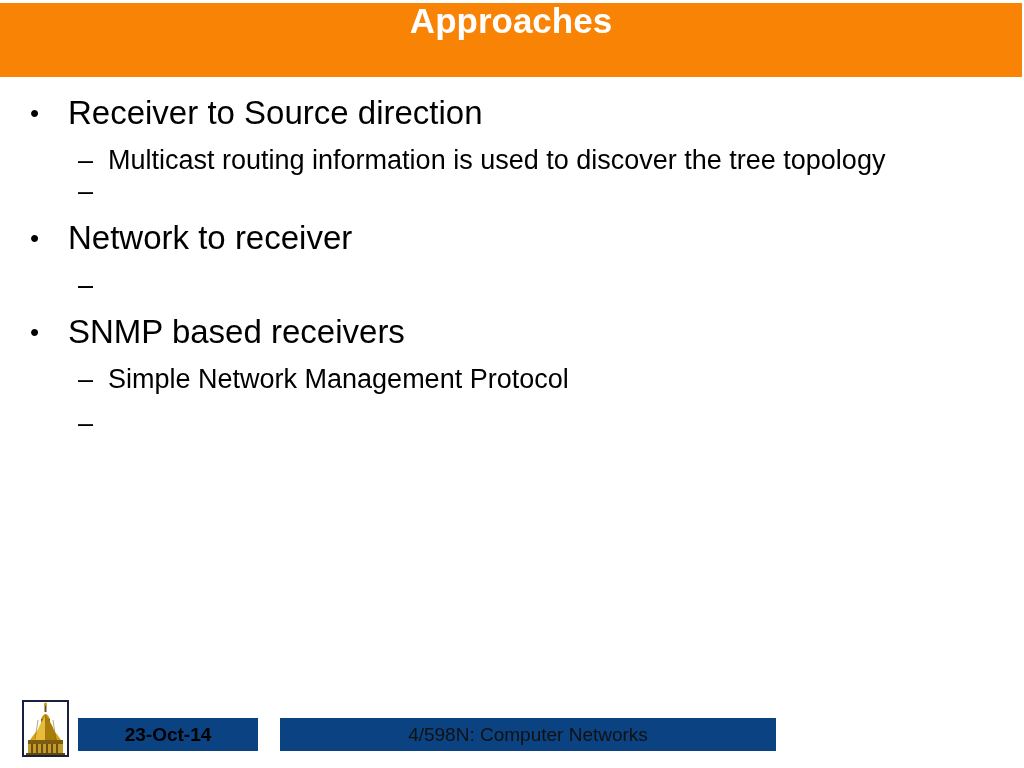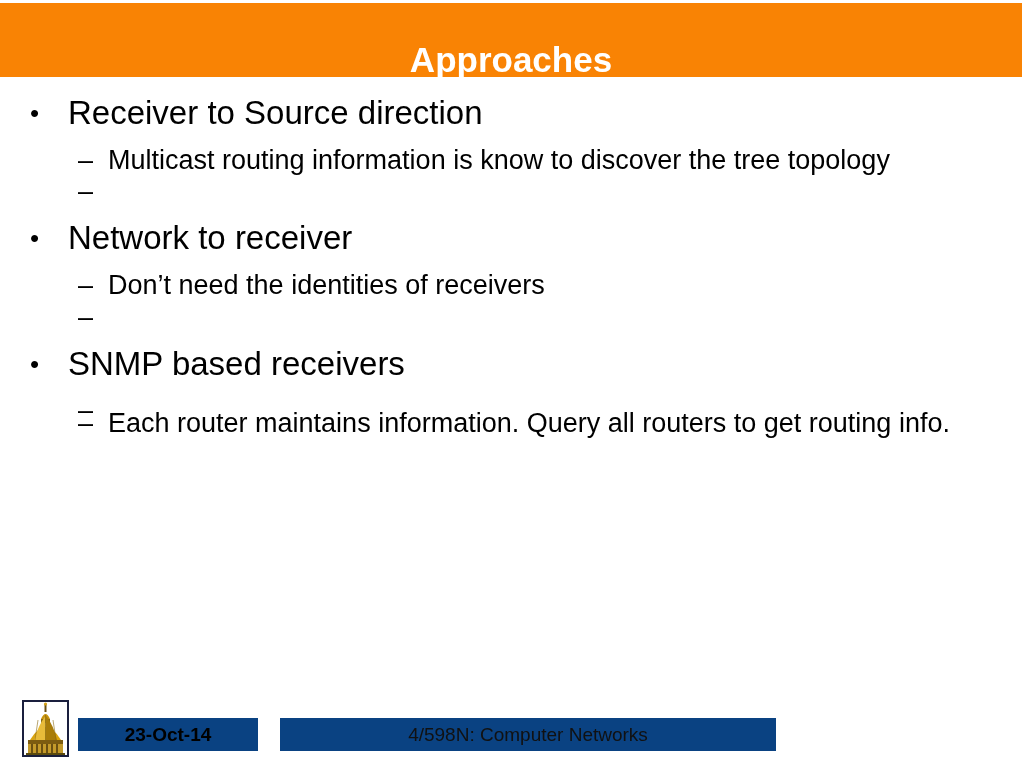--- a/index.html
+++ b/index.html
@@ -17,21 +17,21 @@
 
   
   #title-bar {
     position: absolute;
     left: 0px;
     top: 3px;
     width: 1022px;
     height: 74px;
     background: #f98304;
     display: flex;
-    align-items: flex-end;
+    align-items: flex-start;
     justify-content: center;
   }
   #title-text {
     color: #ffffff;
     font-size: 35px;
     font-weight: bold;
     letter-spacing: 0px;
     line-height: 1;
   }
 
@@ -155,59 +155,58 @@
 <div id="body-content">
 
   <div class="group">
     <div class="lvl1">
       <span class="marker">•</span>
       <span>Receiver to Source direction</span>
     </div>
     <div class="spacer-sm"></div>
     <div class="lvl2">
       <span class="marker">–</span>
-      <span>Multicast routing information is know to discover the tree topology</span>
+      <span>Multicast routing information is used to discover the tree topology</span>
     </div>
     <div class="lvl2">
       <span class="marker">–</span>
     </div>
   </div>
 
   <div class="spacer-grp"></div>
 
   <div class="group">
     <div class="lvl1">
       <span class="marker">•</span>
       <span>Network to receiver</span>
     </div>
     <div class="spacer-sm"></div>
     <div class="lvl2">
       <span class="marker">–</span>
-      <span>Don’t need the identities of receivers</span>
     </div>
     <div class="lvl2">
       <span class="marker">–</span>
     </div>
   </div>
 
   <div class="spacer-grp"></div>
 
   <div class="group">
     <div class="lvl1">
       <span class="marker">•</span>
       <span>SNMP based receivers</span>
     </div>
     <div class="spacer-sm"></div>
     <div class="lvl2">
       <span class="marker">–</span>
-    </div>
-    <div class="spacer-sm"></div>
-    <div class="lvl2">
-      <span class="marker">–</span>
-      <span>Each router maintains information. Query all routers to get routing info.</span>
+      <span>Simple Network Management Protocol</span>
+    </div>
+    <div class="spacer-sm"></div>
+    <div class="lvl2">
+      <span class="marker">–</span>
     </div>
   </div>
 
 </div>
 
 <div id="footer">
 
   <div id="logo">
     <svg width="43" height="53" viewBox="0 0 43 53">
       <rect x="0" y="0" width="43" height="53" fill="#ffffff"></rect>

